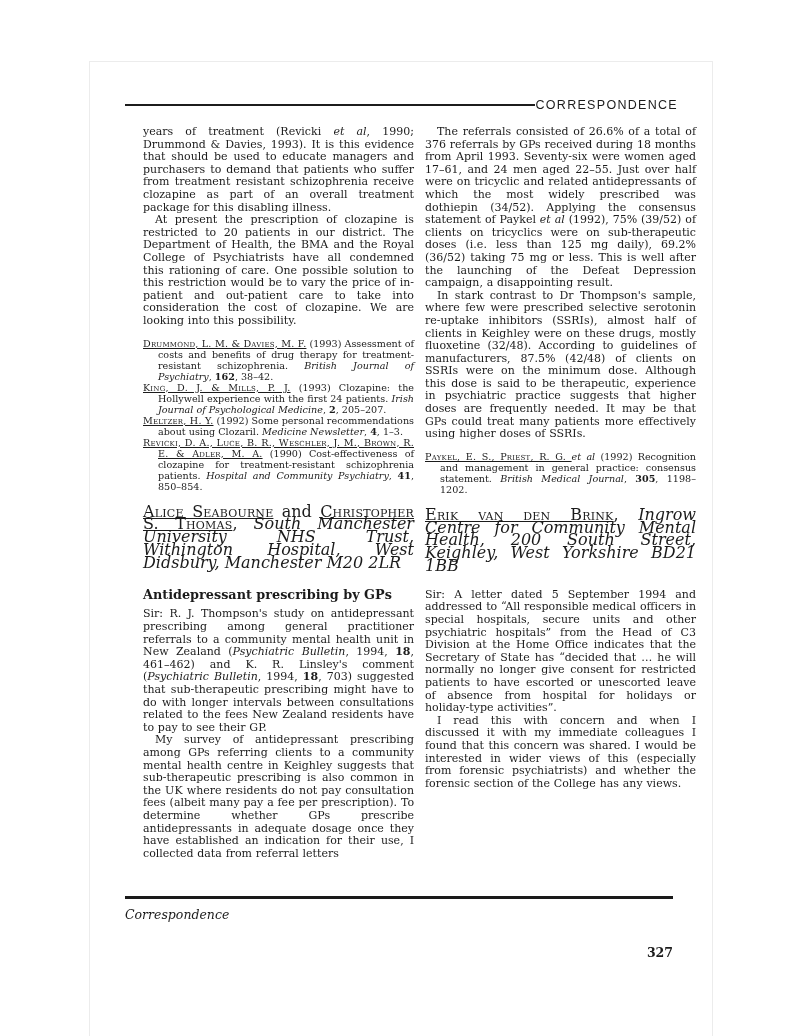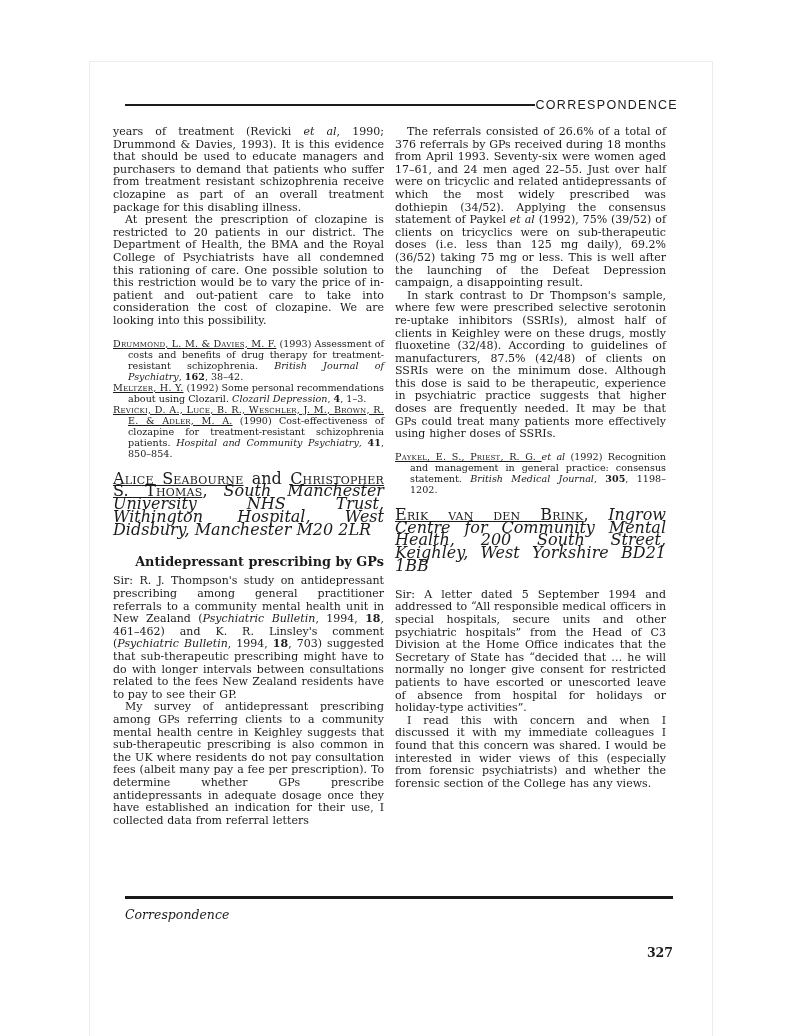--- a/index.html
+++ b/index.html
@@ -14,33 +14,33 @@
   }
   
   .header { position:absolute; left:125px; top:98px; width:553px;
             display:flex; align-items:center; justify-content:space-between; }
   .header-rule { width:420px; height:2.6px; background:#1c1c1c; }
   .running-head {
     font-family:"Liberation Sans", sans-serif; font-size:12.5px;
     letter-spacing:1.3px; color:#1b1b1b; white-space:nowrap;
   }
   
-  .columns { position:absolute; left:113px; top:126px; width:553px;
+  .columns { position:absolute; left:143px; top:126px; width:553px;
              display:flex; gap:11px; }
   .col { width:271px; }
   p.body { margin:0; font-size:11px; line-height:12.6px; text-align:justify;
            word-spacing:0.3px; }
   p.indent { text-indent:12px; }
   .refs { margin-top:10px; }
   .ref { font-size:9.6px; line-height:11px; text-align:justify;
          padding-left:15px; text-indent:-15px; margin:0; }
   .signature { margin-top:14px; font-size:16px; line-height:12.8px;
                text-align:justify; }
   .letter-heading { margin:19px 0 6px 0; font-size:12.8px; font-weight:bold;
-                    line-height:14px;text-align:right; }
+                    line-height:14px; }
   .seg-i  { font-style:italic; }
   .seg-b  { font-weight:bold; }
   .seg-sc { font-variant:small-caps; letter-spacing:0.2px;text-decoration:underline; }
   
   .footer { position:absolute; left:125px; top:896px; width:548px; }
   .footer-rule { height:2.8px; background:#1a1a1a; }
   .footer-row { display:flex; justify-content:space-between;
                 margin-top:8px; font-size:12.5px; }
   .footer-section { font-style:italic; }
   .footer-page { font-weight:bold;margin-top:38px; }
@@ -56,21 +56,22 @@
 </div>
 
 <div class="columns">
 
   <div class="col">
     <p class="body"><span>years of treatment (Revicki </span><span class="seg-i">et al</span><span>, 1990; Drummond &amp; Davies, 1993). It is this evidence that should be used to educate managers and purchasers to demand that patients who suffer from treatment resistant schizophrenia receive clozapine as part of an overall treatment package for this disabling illness.</span></p>
     <p class="body indent"><span>At present the prescription of clozapine is restricted to 20 patients in our district. The Department of Health, the BMA and the Royal College of Psychiatrists have all condemned this rationing of care. One possible solution to this restriction would be to vary the price of in-patient and out-patient care to take into consideration the cost of clozapine. We are looking into this possibility.</span></p>
 
     <div class="refs">
       <p class="ref"><span class="seg-sc">Drummond, L. M. &amp; Davies, M. F.</span><span> (1993) Assessment of costs and benefits of drug therapy for treatment-resistant schizophrenia. </span><span class="seg-i">British Journal of Psychiatry</span><span>, </span><span class="seg-b">162</span><span>, 38–42.</span></p>
-      <p class="ref"><span class="seg-sc">Meltzer, H. Y.</span><span> (1992) Some personal recommendations about using Clozaril. </span><span class="seg-i">Clozaril Depression</span><span>, </span><span class="seg-b">4</span><span>, 1–3.</span></p>
+      <p class="ref"><span class="seg-sc">King, D. J. &amp; Mills, P. J.</span><span> (1993) Clozapine: the Hollywell experience with the first 24 patients. </span><span class="seg-i">Irish Journal of Psychological Medicine</span><span>, </span><span class="seg-b">2</span><span>, 205–207.</span></p>
+      <p class="ref"><span class="seg-sc">Meltzer, H. Y.</span><span> (1992) Some personal recommendations about using Clozaril. </span><span class="seg-i">Medicine Newsletter</span><span>, </span><span class="seg-b">4</span><span>, 1–3.</span></p>
       <p class="ref"><span class="seg-sc">Revicki, D. A., Luce, B. R., Weschler, J. M., Brown, R. E. &amp; Adler, M. A.</span><span> (1990) Cost-effectiveness of clozapine for treatment-resistant schizophrenia patients. </span><span class="seg-i">Hospital and Community Psychiatry</span><span>, </span><span class="seg-b">41</span><span>, 850–854.</span></p>
     </div>
 
     <p class="signature"><span class="seg-sc">Alice Seabourne</span><span> and </span><span class="seg-sc">Christopher S. Thomas</span><span>, </span><span class="seg-i">South Manchester University NHS Trust, Withington Hospital, West Didsbury, Manchester M20 2LR</span></p>
 
     <h2 class="letter-heading">Antidepressant prescribing by GPs</h2>
     <p class="body"><span>Sir: R. J. Thompson's study on antidepressant prescribing among general practitioner referrals to a community mental health unit in New Zealand (</span><span class="seg-i">Psychiatric Bulletin</span><span>, 1994, </span><span class="seg-b">18</span><span>, 461–462) and K. R. Linsley's comment (</span><span class="seg-i">Psychiatric Bulletin</span><span>, 1994, </span><span class="seg-b">18</span><span>, 703) suggested that sub-therapeutic prescribing might have to do with longer intervals between consultations related to the fees New Zealand residents have to pay to see their GP.</span></p>
     <p class="body indent"><span>My survey of antidepressant prescribing among GPs referring clients to a community mental health centre in Keighley suggests that sub-therapeutic prescribing is also common in the UK where residents do not pay consultation fees (albeit many pay a fee per prescription). To determine whether GPs prescribe antidepressants in adequate dosage once they have established an indication for their use, I collected data from referral letters</span></p>
   </div>
 

